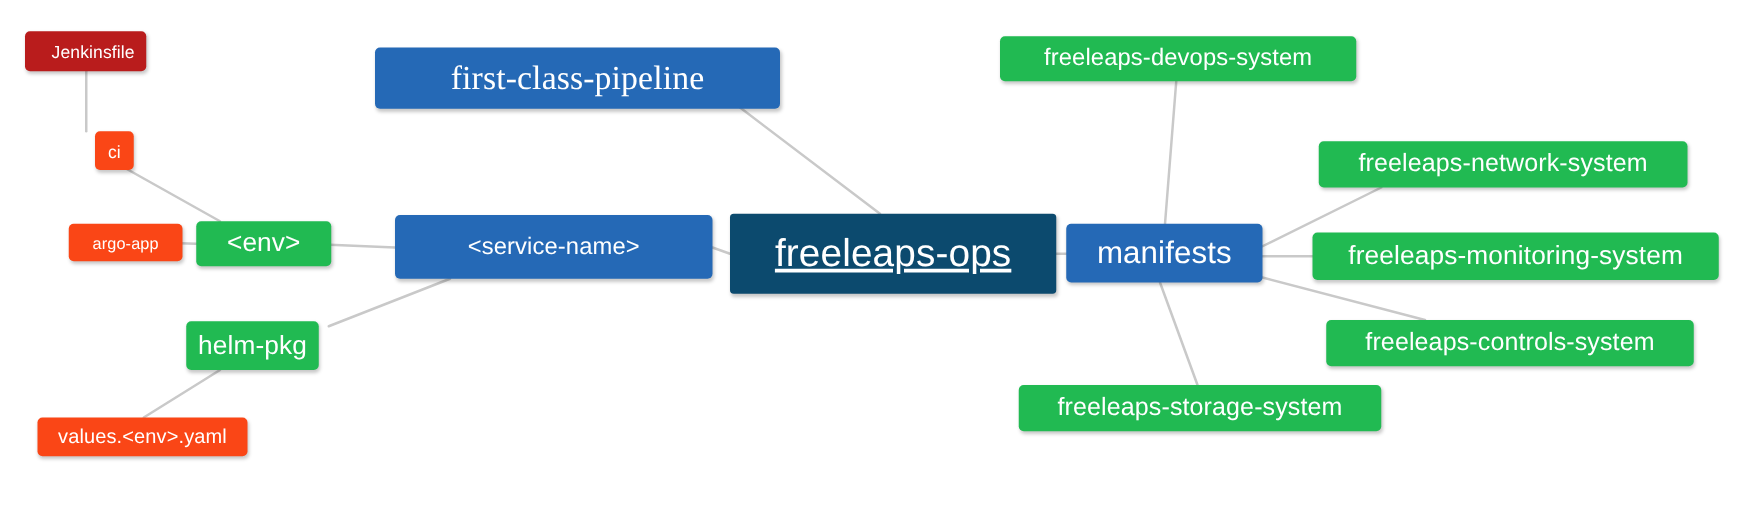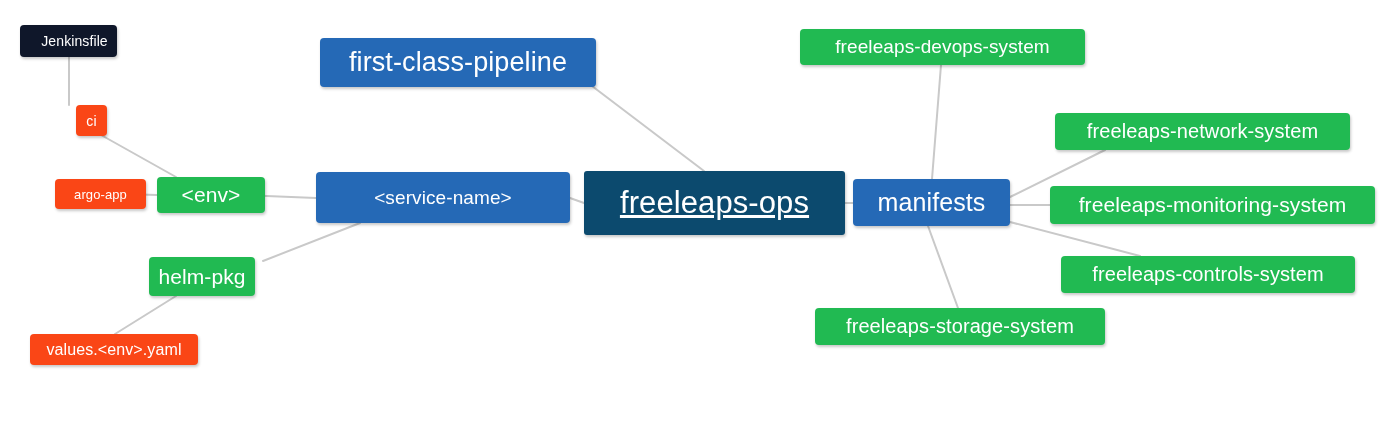--- a/index.html
+++ b/index.html
@@ -39,21 +39,21 @@
     box-shadow: 1px 2px 3px rgba(0,0,0,0.22);
     letter-spacing: 0.1px;
   }
   .node-root {
     background: #0c4a6e;
     border-radius: 3px;
     text-decoration: underline;
   }
   .node-blue   { background: #2569b6; }
   .node-green  { background: #21ba52; }
-  .node-orange { background: #0f172a; padding-left: 12px; }
+  .node-orange { background: #b91c1c; padding-left: 12px; }
   .node-red    { background: #fa4616; margin-left: 22px; }
 </style>
 </head>
 <body>
 
 <div id="mindmap">
 
   <svg id="edge-layer" viewBox="0 0 1390 421" width="1390" height="421" xmlns="http://www.w3.org/2000/svg">
       <path d="M 584 203 L 570 198" stroke="#c9c9c9" stroke-width="2" fill="none" stroke-linecap="round"></path>
       <path d="M 592 86 L 704 171" stroke="#c9c9c9" stroke-width="2" fill="none" stroke-linecap="round"></path>
@@ -68,21 +68,21 @@
       <path d="M 1010 197 L 1105 150" stroke="#c9c9c9" stroke-width="2" fill="none" stroke-linecap="round"></path>
       <path d="M 1010 205 L 1050 205" stroke="#c9c9c9" stroke-width="2" fill="none" stroke-linecap="round"></path>
       <path d="M 1010 222 L 1140 256" stroke="#c9c9c9" stroke-width="2" fill="none" stroke-linecap="round"></path>
       <path d="M 928 226 L 958 308" stroke="#c9c9c9" stroke-width="2" fill="none" stroke-linecap="round"></path>
     </svg>
 
   <div id="node-layer">
       <div class="node node-root" style="left: 584px; top: 171px; width: 261px; height: 64px; font-size: 31px;">
         <span>freeleaps-ops</span>
       </div>
-      <div class="node node-blue" style="left: 320px; top: 38px; width: 276px; height: 49px; font-size: 27px;">
+      <div class="node node-blue" style="left: 300px; top: 38px; width: 324px; height: 49px; font-size: 27px; font-family: Liberation Serif, serif;">
         <span>first-class-pipeline</span>
       </div>
       <div class="node node-blue" style="left: 316px; top: 172px; width: 254px; height: 51px; font-size: 19px;">
         <span>&lt;service-name&gt;</span>
       </div>
       <div class="node node-blue" style="left: 853px; top: 179px; width: 157px; height: 47px; font-size: 25px;">
         <span>manifests</span>
       </div>
       <div class="node node-green" style="left: 157px; top: 177px; width: 108px; height: 36px; font-size: 21px;">
         <span>&lt;env&gt;</span>

